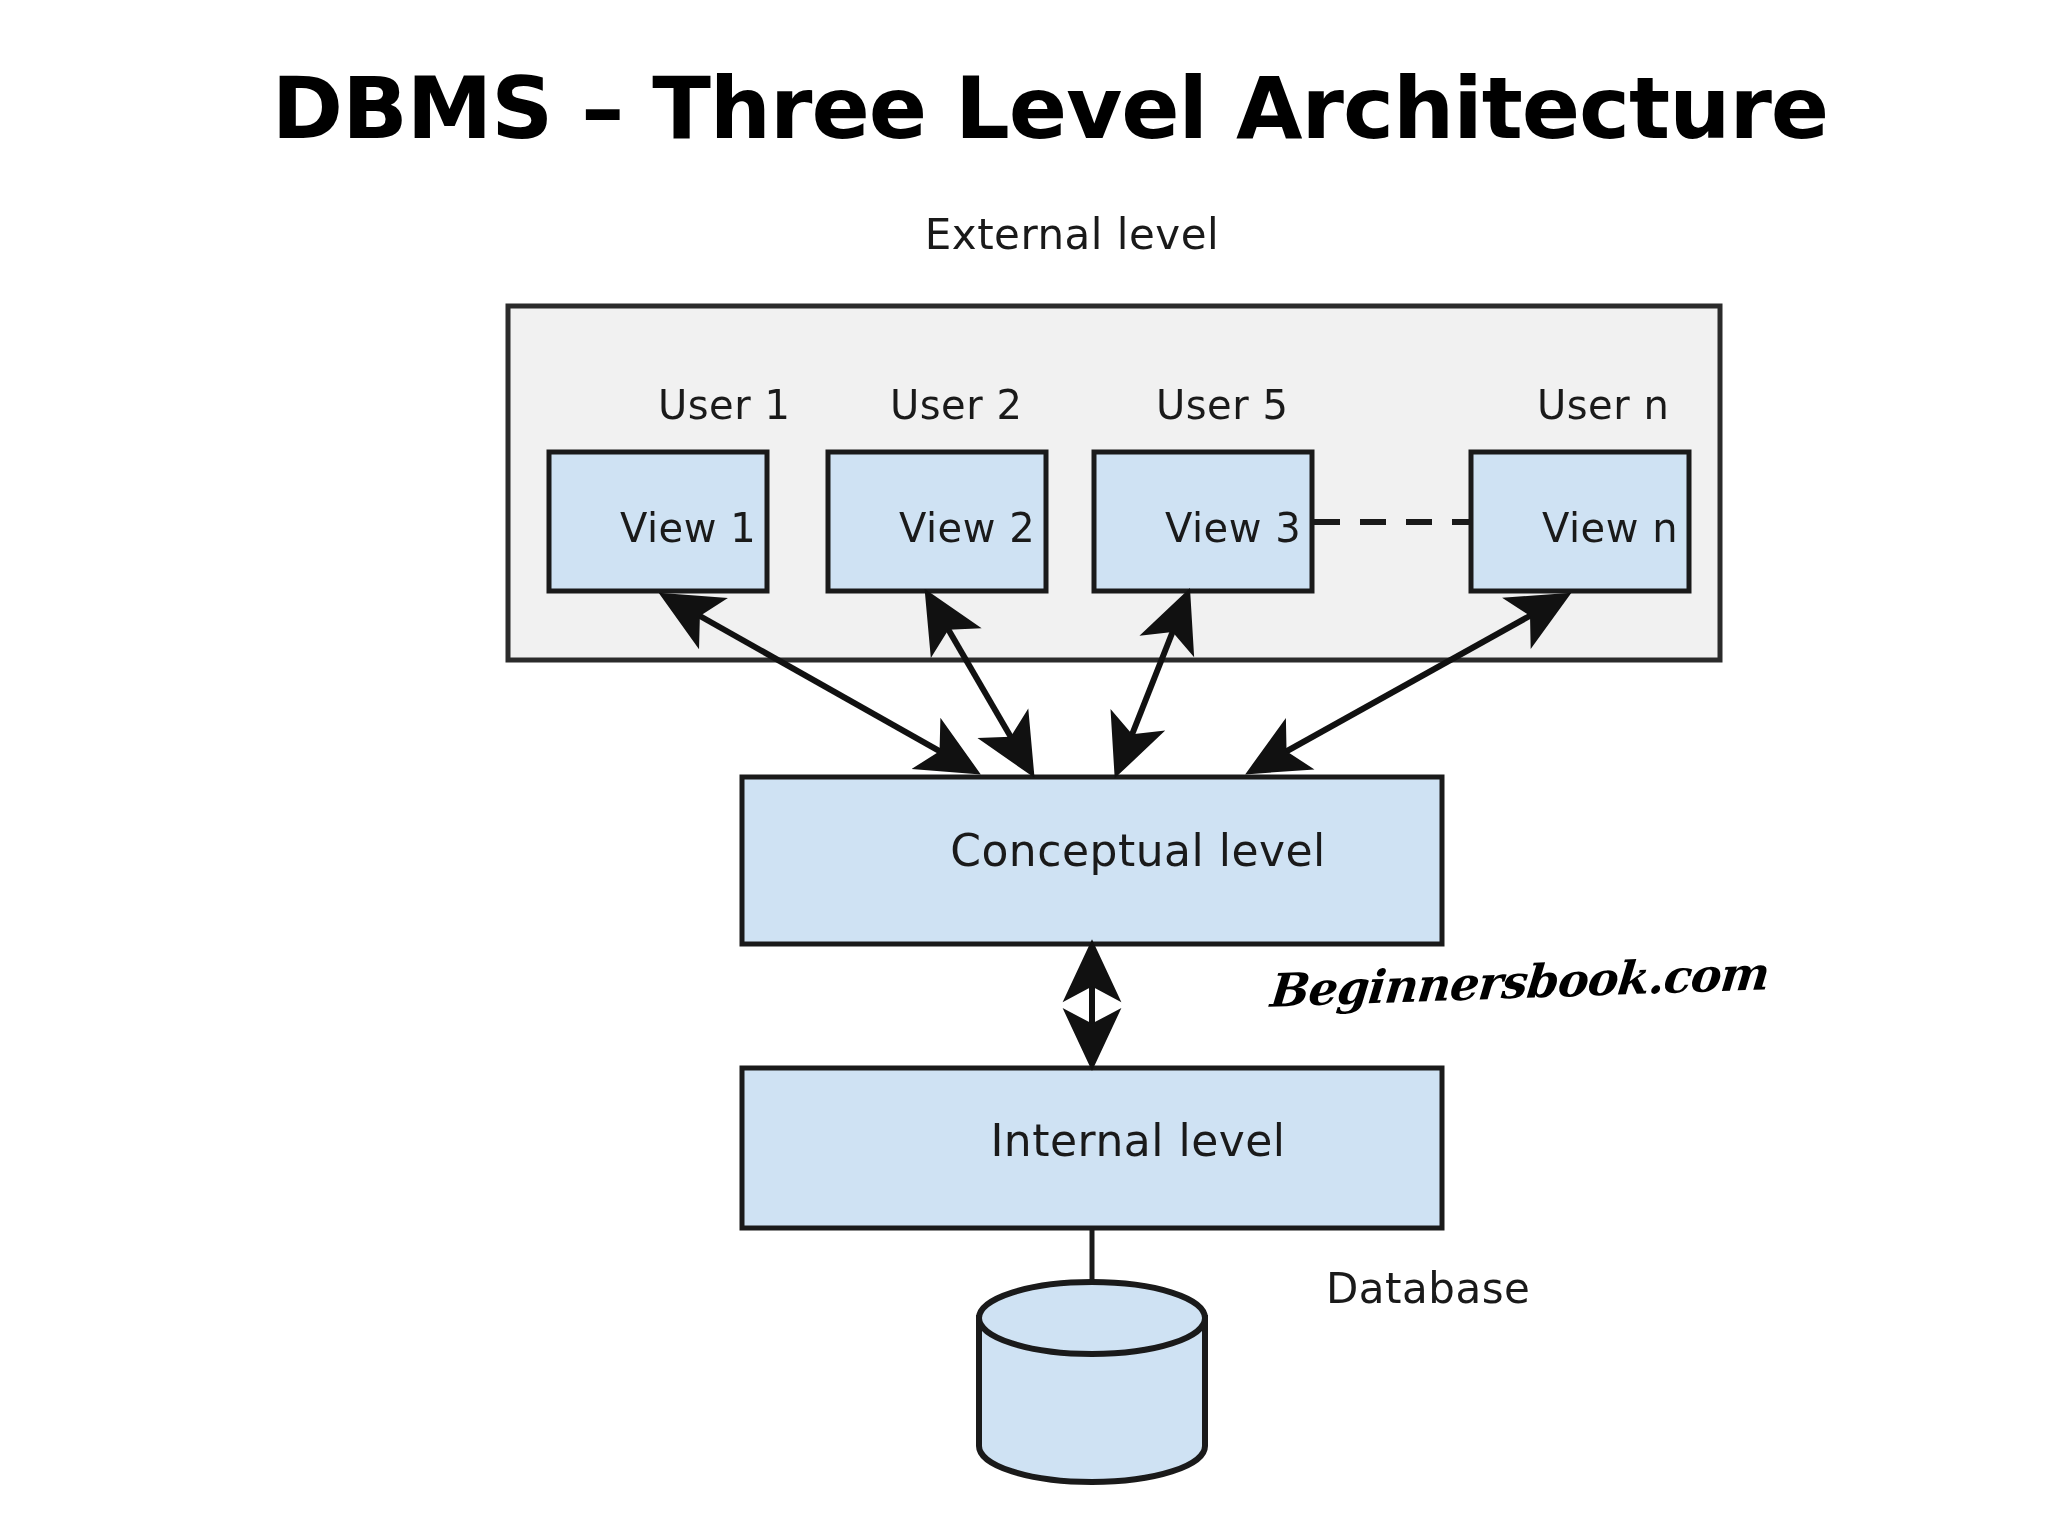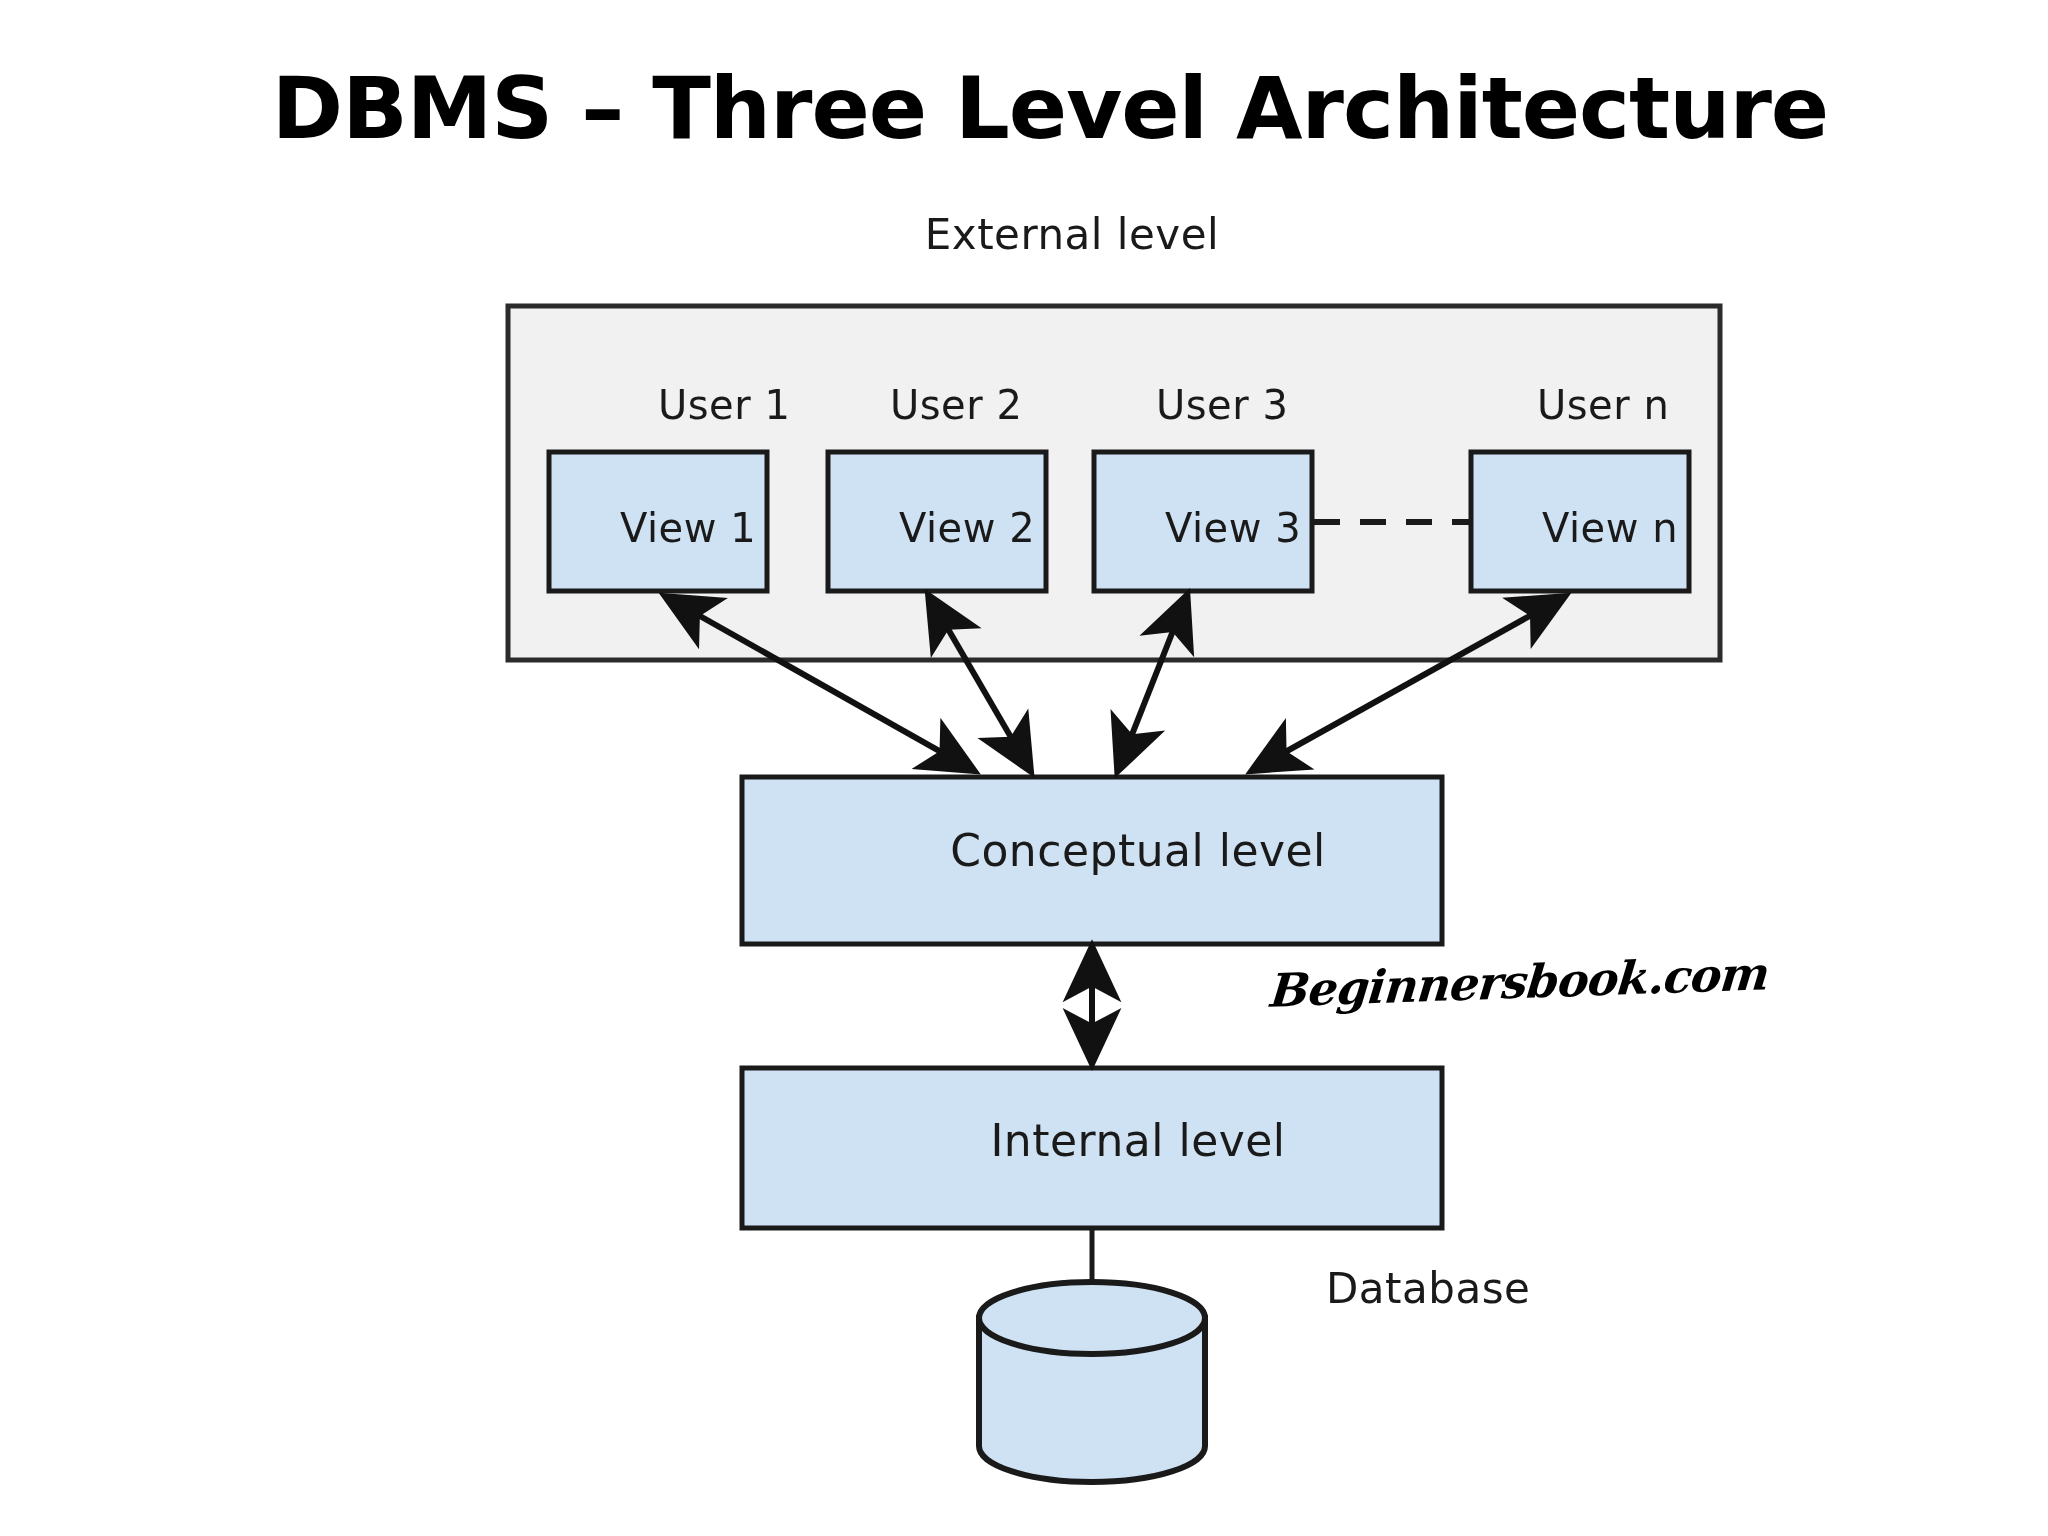--- a/index.html
+++ b/index.html
@@ -142,21 +142,21 @@
     <line x1="1092" y1="1228" x2="1092" y2="1310" stroke="#1a1a1a" stroke-width="5"></line>
 
     <g>
       <path d="M979,1318 L979,1446 A113,36 0 0 0 1205,1446 L1205,1318 Z" fill="#cfe2f3" stroke="#1a1a1a" stroke-width="6"></path>
       <ellipse cx="1092" cy="1318" rx="113" ry="36" fill="#cfe2f3" stroke="#1a1a1a" stroke-width="6"></ellipse>
     </g>
   </svg>
 
   <div class="lbl user-label" style="left:572px;margin-left:38px;">User 1</div>
   <div class="lbl user-label" style="left:842px;">User 2</div>
-  <div class="lbl user-label" style="left:1108px;">User 3</div>
+  <div class="lbl user-label" style="left:1108px;">User 5</div>
   <div class="lbl user-label" style="left:1489px;text-align:center;">User n</div>
 
   <div class="lbl view-label" style="left:572px;">View 1</div>
   <div class="lbl view-label" style="left:851px;">View 2</div>
   <div class="lbl view-label" style="left:1117px;">View 3</div>
   <div class="lbl view-label" style="left:1494px;">View n</div>
 
   <div class="lbl level-label internal-label">Internal level</div>
   <div class="lbl level-label conceptual-label">Conceptual level</div>
 

